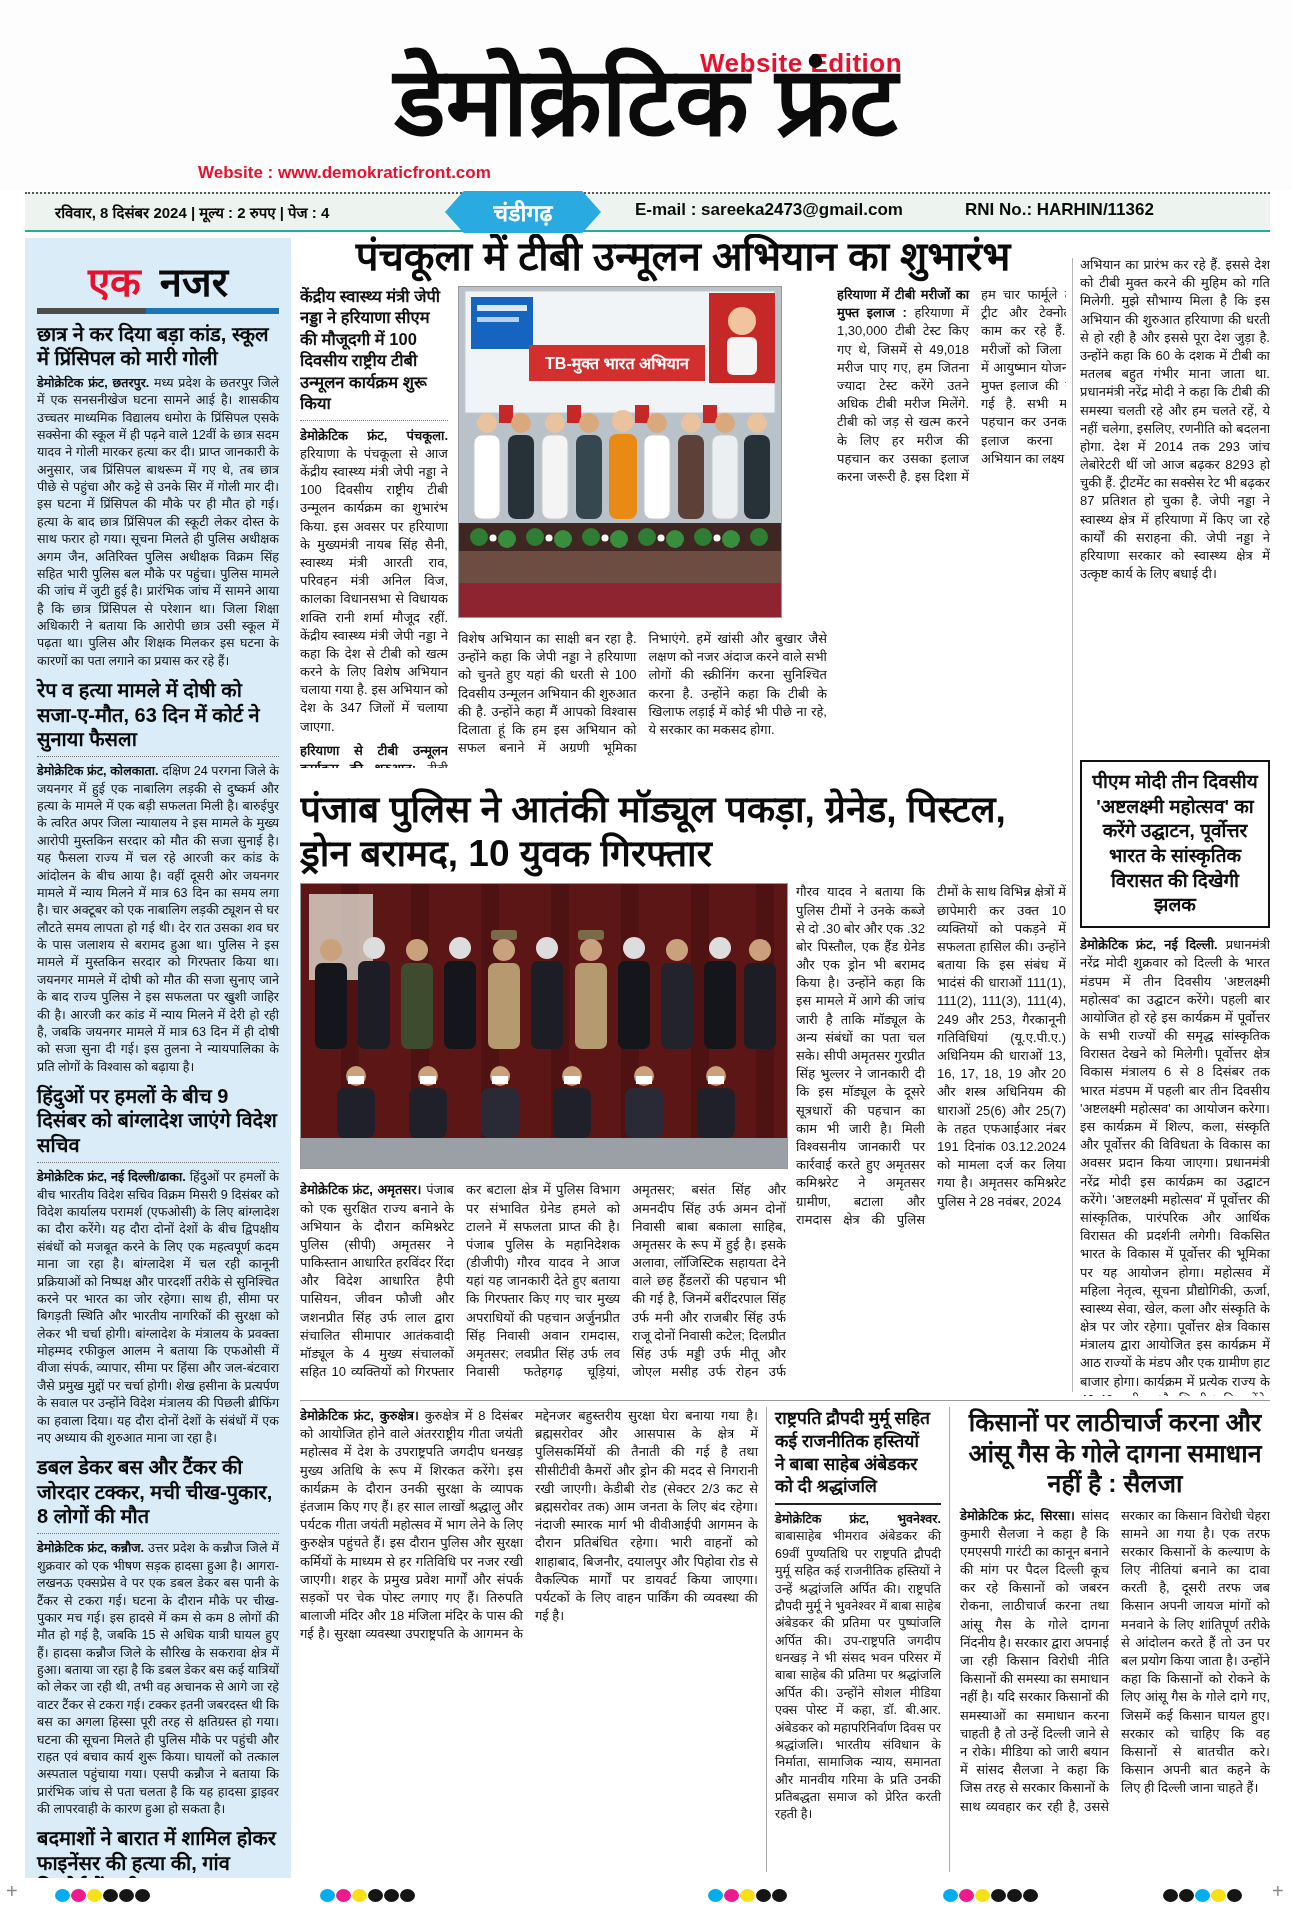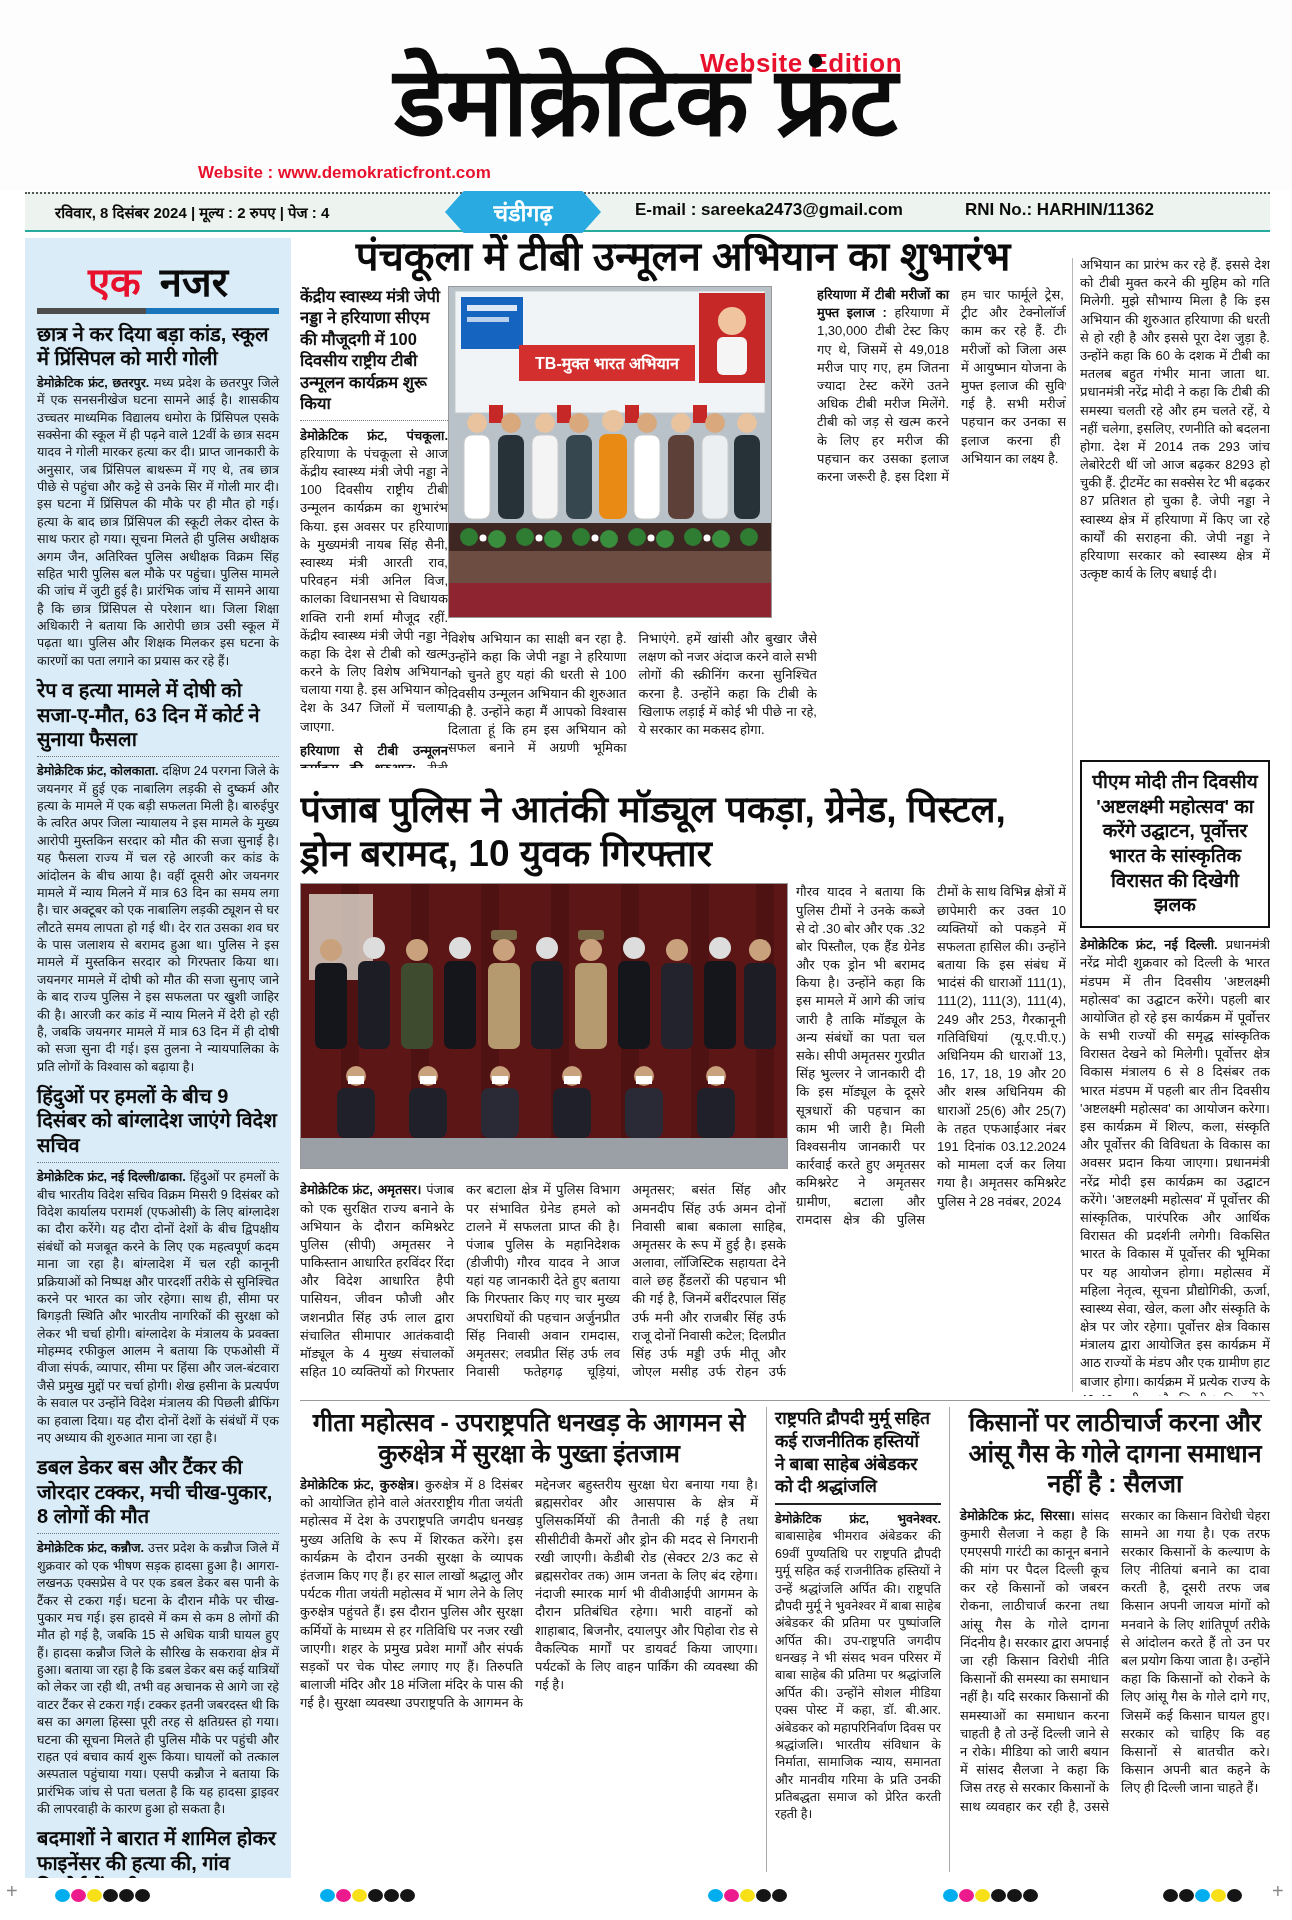--- a/index.html
+++ b/index.html
@@ -34,21 +34,21 @@
   #sidebar{position:absolute;left:25px;top:238px;width:266px;height:1640px;background:#d9ecf8;
     padding:20px 12px;box-sizing:border-box;overflow:hidden;}
   .eknazar{text-align:center;font-size:40px;font-weight:900;line-height:1.1;margin:2px 0 4px 0;}
   .eknazar .red{color:#e8112d;}
   .eknazar .blk{color:#0b0b0b;margin-left:8px;}
   .logo-bar{height:6px;background:linear-gradient(to right,#4d4d4d 45%,#1b75bb 45%);margin-bottom:8px;}
   .sb-head{font-size:20px;line-height:1.22;font-weight:900;color:#0b0b0b;margin:8px 0 4px 0;}
   
   #tb-art{position:absolute;left:300px;top:234px;width:766px;height:550px;overflow:hidden;}
   .headline-xl{font-size:40px;font-weight:900;line-height:1.1;text-align:center;color:#0b0b0b;margin:0;white-space:nowrap;}
-  .tb-row{display:flex;margin-top:8px;height:482px;overflow:hidden;}
+  .tb-row{display:flex;gap:10px;margin-top:8px;height:482px;overflow:hidden;}
   .tb-colA{width:148px;flex:none;overflow:hidden;}
   .deck{font-size:16.5px;font-weight:900;line-height:1.3;margin-bottom:4px;}
   .tb-center{width:369px;flex:none;}
   .tb-below{height:138px;margin-top:8px;overflow:hidden;}
   .tb-right2{width:276px;flex:none;overflow:hidden;}
   .photo-frame{border:1px solid #999;background:#ccc;}
   
   #pb-art{position:absolute;left:300px;top:788px;width:766px;height:606px;overflow:hidden;}
   .headline-lg{font-size:37px;font-weight:900;line-height:1.18;text-align:left;color:#0b0b0b;margin:0 0 8px 0;}
   .pb-row{display:flex;gap:10px;height:502px;overflow:hidden;}
@@ -337,21 +337,20 @@
 <aside id="right-strip">
   <div class="far-col">
     <p class="body"><span>अभियान का प्रारंभ कर रहे हैं. इससे देश को टीबी मुक्त करने की मुहिम को गति मिलेगी. मुझे सौभाग्य मिला है कि इस अभियान की शुरुआत हरियाणा की धरती से हो रही है और इससे पूरा देश जुड़ा है. उन्होंने कहा कि 60 के दशक में टीबी का मतलब बहुत गंभीर माना जाता था. प्रधानमंत्री नरेंद्र मोदी ने कहा कि टीबी की समस्या चलती रहे और हम चलते रहें, ये नहीं चलेगा, इसलिए, रणनीति को बदलना होगा. देश में 2014 तक 293 जांच लेबोरेटरी थीं जो आज बढ़कर 8293 हो चुकी हैं. ट्रीटमेंट का सक्सेस रेट भी बढ़कर 87 प्रतिशत हो चुका है. जेपी नड्डा ने स्वास्थ्य क्षेत्र में हरियाणा में किए जा रहे कार्यों की सराहना की. जेपी नड्डा ने हरियाणा सरकार को स्वास्थ्य क्षेत्र में उत्कृष्ट कार्य के लिए बधाई दी।</span></p>
   </div>
   <div class="boxed-head">पीएम मोदी तीन दिवसीय 'अष्टलक्ष्मी महोत्सव' का करेंगे उद्घाटन, पूर्वोत्तर भारत के सांस्कृतिक विरासत की दिखेगी झलक</div>
   <p class="body"><b class="byline">डेमोक्रेटिक फ्रंट, नई दिल्ली.</b> <span>प्रधानमंत्री नरेंद्र मोदी शुक्रवार को दिल्ली के भारत मंडपम में तीन दिवसीय 'अष्टलक्ष्मी महोत्सव' का उद्घाटन करेंगे। पहली बार आयोजित हो रहे इस कार्यक्रम में पूर्वोत्तर के सभी राज्यों की समृद्ध सांस्कृतिक विरासत देखने को मिलेगी। पूर्वोत्तर क्षेत्र विकास मंत्रालय 6 से 8 दिसंबर तक भारत मंडपम में पहली बार तीन दिवसीय 'अष्टलक्ष्मी महोत्सव' का आयोजन करेगा। इस कार्यक्रम में शिल्प, कला, संस्कृति और पूर्वोत्तर की विविधता के विकास का अवसर प्रदान किया जाएगा। प्रधानमंत्री नरेंद्र मोदी इस कार्यक्रम का उद्घाटन करेंगे। 'अष्टलक्ष्मी महोत्सव' में पूर्वोत्तर की सांस्कृतिक, पारंपरिक और आर्थिक विरासत की प्रदर्शनी लगेगी। विकसित भारत के विकास में पूर्वोत्तर की भूमिका पर यह आयोजन होगा। महोत्सव में महिला नेतृत्व, सूचना प्रौद्योगिकी, ऊर्जा, स्वास्थ्य सेवा, खेल, कला और संस्कृति के क्षेत्र पर जोर रहेगा। पूर्वोत्तर क्षेत्र विकास मंत्रालय द्वारा आयोजित इस कार्यक्रम में आठ राज्यों के मंडप और एक ग्रामीण हाट बाजार होगा। कार्यक्रम में प्रत्येक राज्य के 40-40 कारीगर और शिल्पी शामिल होंगे। इन मंडपों से जो करोड़ रुपये का कारोबार होने की उम्मीद जताई जा रही है। इस उत्सव के साथ 33 जीआई-टैग किए गए उत्पादों के साथ-साथ मणिपुर की चाक-हाओ जैसे उत्पादों की लाइव प्रदर्शनी का आनंद लेने का अवसर मिलेगा।</span></p>
 </aside>
 
 <section id="bottom">
   <article id="geeta">
-    <h2 class="headline-md">गीता महोत्सव - उपराष्ट्रपति धनखड़ के आगमन से कुरुक्षेत्र में सुरक्षा के पुख्ता इंतजाम</h2>
     <div class="cols2">
       <p class="body"><b class="byline">डेमोक्रेटिक फ्रंट, कुरुक्षेत्र।</b> <span>कुरुक्षेत्र में 8 दिसंबर को आयोजित होने वाले अंतरराष्ट्रीय गीता जयंती महोत्सव में देश के उपराष्ट्रपति जगदीप धनखड़ मुख्य अतिथि के रूप में शिरकत करेंगे। इस कार्यक्रम के दौरान उनकी सुरक्षा के व्यापक इंतजाम किए गए हैं। हर साल लाखों श्रद्धालु और पर्यटक गीता जयंती महोत्सव में भाग लेने के लिए कुरुक्षेत्र पहुंचते हैं। इस दौरान पुलिस और सुरक्षा कर्मियों के माध्यम से हर गतिविधि पर नजर रखी जाएगी। शहर के प्रमुख प्रवेश मार्गों और संपर्क सड़कों पर चेक पोस्ट लगाए गए हैं। तिरुपति बालाजी मंदिर और 18 मंजिला मंदिर के पास की गई है। सुरक्षा व्यवस्था उपराष्ट्रपति के आगमन के मद्देनजर बहुस्तरीय सुरक्षा घेरा बनाया गया है। ब्रह्मसरोवर और आसपास के क्षेत्र में पुलिसकर्मियों की तैनाती की गई है तथा सीसीटीवी कैमरों और ड्रोन की मदद से निगरानी रखी जाएगी। केडीबी रोड (सेक्टर 2/3 कट से ब्रह्मसरोवर तक) आम जनता के लिए बंद रहेगा। नंदाजी स्मारक मार्ग भी वीवीआईपी आगमन के दौरान प्रतिबंधित रहेगा। भारी वाहनों को शाहाबाद, बिजनौर, दयालपुर और पिहोवा रोड से वैकल्पिक मार्गों पर डायवर्ट किया जाएगा। पर्यटकों के लिए वाहन पार्किंग की व्यवस्था की गई है।</span></p>
     </div>
   </article>
 
   <article id="draupadi">
     <h2 class="headline-sm">राष्ट्रपति द्रौपदी मुर्मू सहित कई राजनीतिक हस्तियों ने बाबा साहेब अंबेडकर को दी श्रद्धांजलि</h2>
     <div class="rule solid"></div>
     <p class="body sm"><b class="byline">डेमोक्रेटिक फ्रंट, भुवनेश्वर.</b> <span>बाबासाहेब भीमराव अंबेडकर की 69वीं पुण्यतिथि पर राष्ट्रपति द्रौपदी मुर्मू सहित कई राजनीतिक हस्तियों ने उन्हें श्रद्धांजलि अर्पित की। राष्ट्रपति द्रौपदी मुर्मू ने भुवनेश्वर में बाबा साहेब अंबेडकर की प्रतिमा पर पुष्पांजलि अर्पित की। उप-राष्ट्रपति जगदीप धनखड़ ने भी संसद भवन परिसर में बाबा साहेब की प्रतिमा पर श्रद्धांजलि अर्पित की। उन्होंने सोशल मीडिया एक्स पोस्ट में कहा, डॉ. बी.आर. अंबेडकर को महापरिनिर्वाण दिवस पर श्रद्धांजलि। भारतीय संविधान के निर्माता, सामाजिक न्याय, समानता और मानवीय गरिमा के प्रति उनकी प्रतिबद्धता समाज को प्रेरित करती रहती है।</span></p>
   </article>

